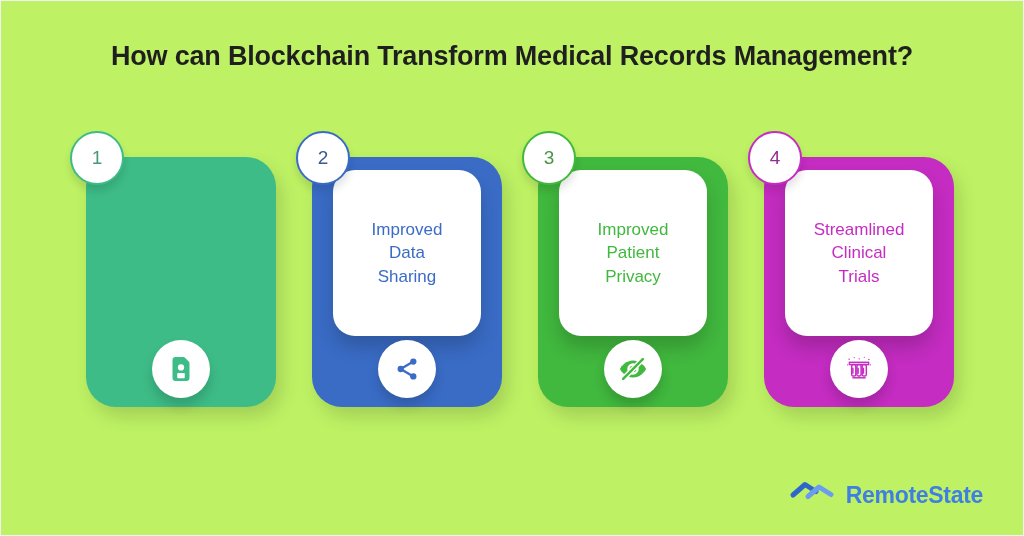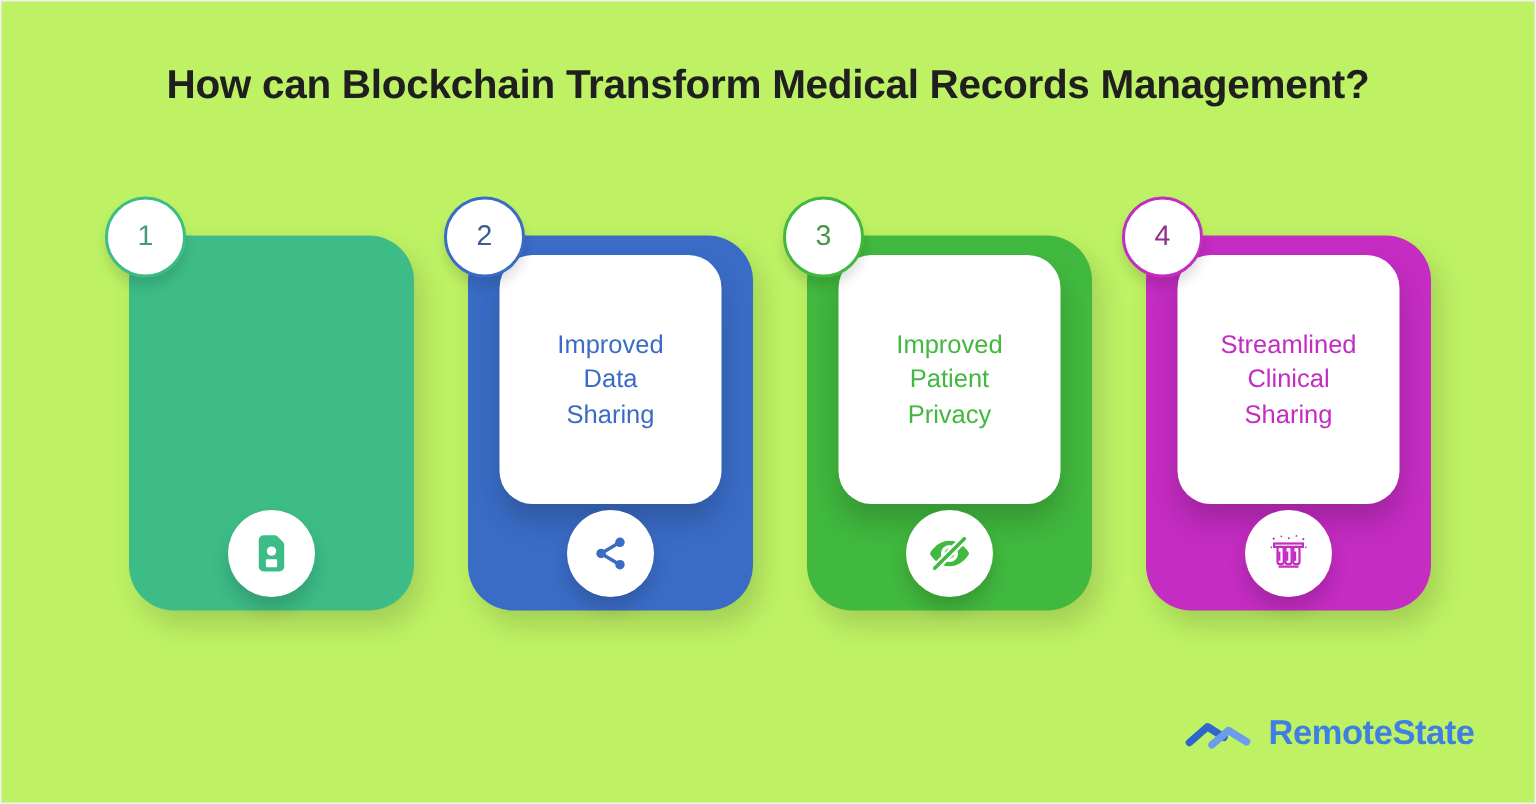--- a/index.html
+++ b/index.html
@@ -76,21 +76,21 @@
     border-radius:50%;
     background:#fff;
     box-shadow:0 8px 12px rgba(0,0,0,0.16);
     display:flex;align-items:center;justify-content:center;
     color:var(--accent);
   }
   .icon-circle svg{display:block;}
   .brand{
     position:absolute;
     top:474px;right:40px;
-    display:flex;align-items:flex-start;gap:10px;
+    display:flex;align-items:flex-end;gap:10px;
   }
   .brand-name{
     font-size:23px;
     font-weight:700;
     color:#3f7ee2;
     letter-spacing:-0.3px;
   }
 </style>
 </head>
 <body>
@@ -157,21 +157,21 @@
     </div>
   </section>
 
   <section class="card c3" style="--accent: #c42cc2;">
     <div class="badge">
       <span>4</span>
     </div>
     <div class="panel">
       <p>Streamlined
 Clinical
-Sharing</p>
+Trials</p>
     </div>
     <div class="icon-circle">
       <span>
         <svg width="32" height="32" viewBox="0 0 24 24" fill="none" stroke="currentColor" stroke-width="1.1">
           <rect x="4.8" y="7" width="14.4" height="1.7"></rect>
           <rect x="6.5" y="8.7" width="3.1" height="8.6" rx="1.2"></rect>
           <rect x="10.45" y="8.7" width="3.1" height="8.6" rx="1.2"></rect>
           <rect x="14.4" y="8.7" width="3.1" height="8.6" rx="1.2"></rect>
           <line x1="7.4" y1="11" x2="7.4" y2="15.6"></line>
           <line x1="11.35" y1="11" x2="11.35" y2="15.6"></line>

